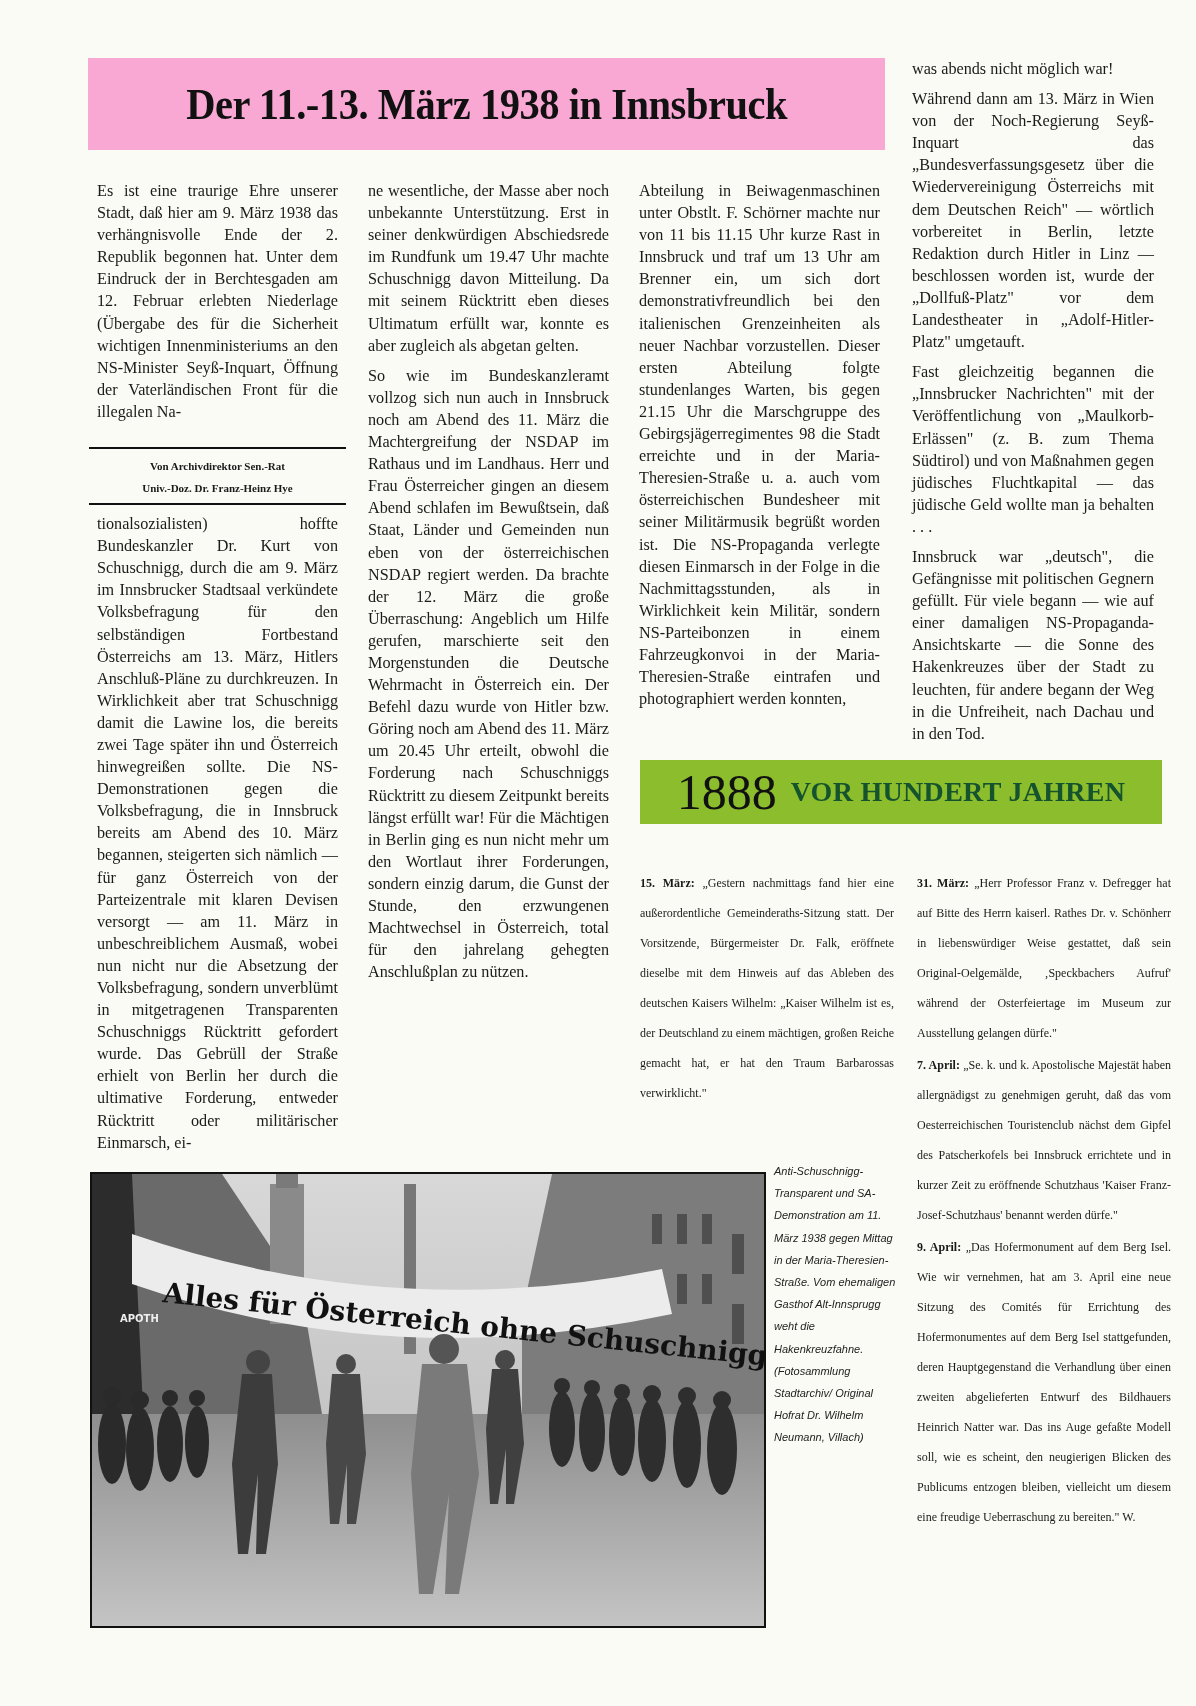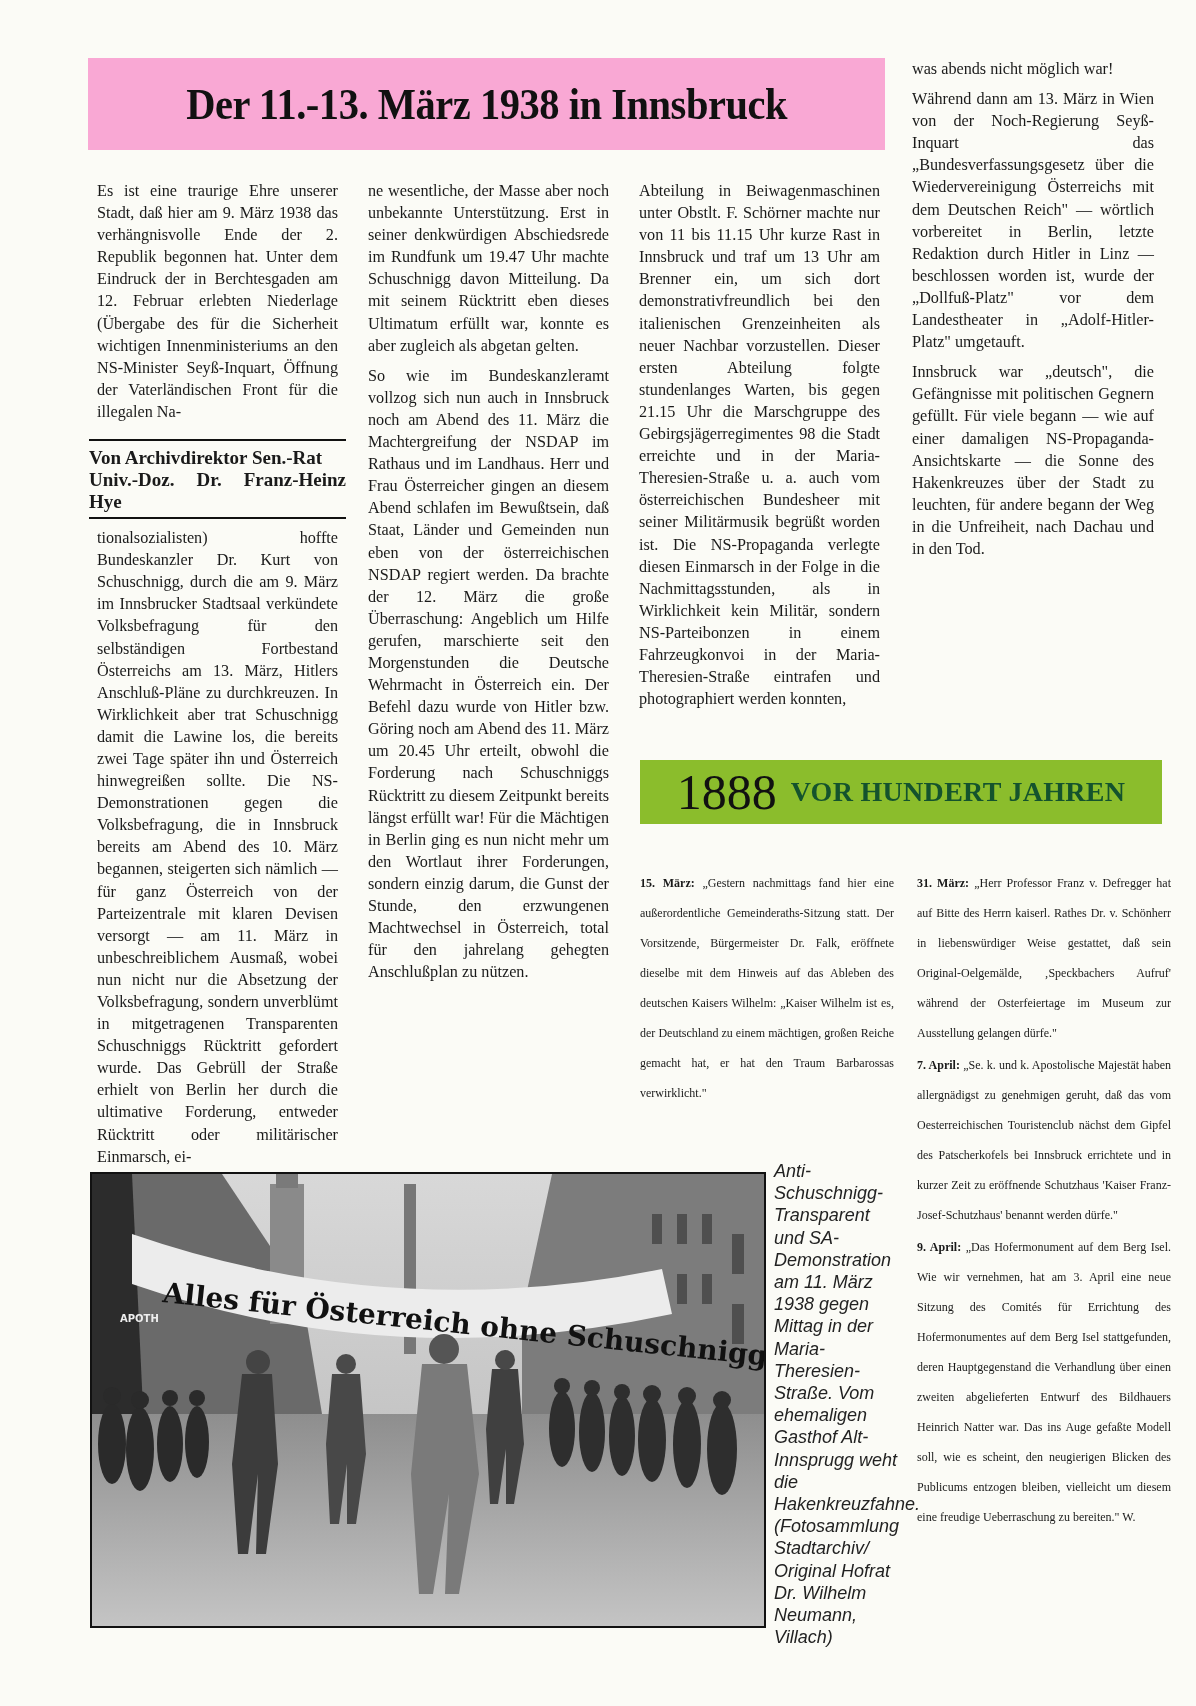--- a/index.html
+++ b/index.html
@@ -24,22 +24,22 @@
       position: absolute; font-size: 16.2px; line-height: 22.1px;
       text-align: justify; hyphens: none;
     }
     .col p { margin: 8px; }
     .col p + p { margin-top: 3px; }
     .col1 { left: 89px; top: 172px; width: 257px; }
     .col2 { left: 360px; top: 172px; width: 257px; }
     .col3 { left: 631px; top: 172px; width: 257px; }
     .col4 { left: 904px; top: 50px; width: 258px; }
     .byline {
-      margin: 16px 0 8px 0; border-top: 2px solid #111; border-bottom: 2px solid #111;
-      padding: 6px 0 4px 0; font-weight: bold; font-size: 19px; line-height: 22px;
+      margin: 24px 0 8px 0; border-top: 2px solid #111; border-bottom: 2px solid #111;
+      padding: 6px 0 4px 0; text-align: center; font-weight: bold; font-size: 11px; line-height: 22px;
     }
     .green-bar {
       position: absolute; left: 640px; top: 760px; width: 522px; height: 64px;
       background: #8bbd2c;
       display: flex; align-items: center; justify-content: center;
     }
     .green-bar .year { font-size: 50px; color: #111; margin-right: 14px; font-family: "Liberation Serif", serif; }
     .green-bar .sub { font-size: 28px; font-weight: bold; color: #14532d; font-family: "Liberation Serif", serif; letter-spacing: 0.3px; }
     .hist-col { position: absolute; font-size: 12px; line-height: 30px; text-align: justify; }
     .hist-col p { margin: 0; }
@@ -48,21 +48,21 @@
     .hist2 { left: 910px; top: 868px; width: 254px; margin-left: 7px; }
     .hist-col b { font-weight: bold; }
     .photo {
       position: absolute; left: 90px; top: 1172px; width: 672px; height: 452px;
       border: 2px solid #111; overflow: hidden; background: #8a8a8a;
     }
     .photo svg { display: block; }
     .caption {
       position: absolute; left: 774px; top: 1160px; width: 130px;
       font-family: "Liberation Sans", "DejaVu Sans", sans-serif;
-      font-style: italic; font-size: 18px; line-height: 22.2px; color: #222;
+      font-style: italic; font-size: 11px; line-height: 22.2px; color: #222;
     }
   </style>
 </head>
 <body>
 
 <div class="title-bar">
   <h1>Der 11.-13. März 1938 in Innsbruck</h1>
 </div>
 
 <div class="col col1">
@@ -79,20 +79,21 @@
   <p>So wie im Bundeskanzleramt vollzog sich nun auch in Innsbruck noch am Abend des 11. März die Machtergreifung der NSDAP im Rathaus und im Landhaus. Herr und Frau Österreicher gingen an diesem Abend schlafen im Bewußtsein, daß Staat, Länder und Gemeinden nun eben von der österreichischen NSDAP regiert werden. Da brachte der 12. März die große Überraschung: Angeblich um Hilfe gerufen, marschierte seit den Morgenstunden die Deutsche Wehrmacht in Österreich ein. Der Befehl dazu wurde von Hitler bzw. Göring noch am Abend des 11. März um 20.45 Uhr erteilt, obwohl die Forderung nach Schuschniggs Rücktritt zu diesem Zeitpunkt bereits längst erfüllt war! Für die Mächtigen in Berlin ging es nun nicht mehr um den Wortlaut ihrer Forderungen, sondern einzig darum, die Gunst der Stunde, den erzwungenen Machtwechsel in Österreich, total für den jahrelang gehegten Anschlußplan zu nützen.</p>
 </div>
 
 <div class="col col3">
   <p>Abteilung in Beiwagenmaschinen unter Obstlt. F. Schörner machte nur von 11 bis 11.15 Uhr kurze Rast in Innsbruck und traf um 13 Uhr am Brenner ein, um sich dort demonstrativfreundlich bei den italienischen Grenzeinheiten als neuer Nachbar vorzustellen. Dieser ersten Abteilung folgte stundenlanges Warten, bis gegen 21.15 Uhr die Marschgruppe des Gebirgsjägerregimentes 98 die Stadt erreichte und in der Maria-Theresien-Straße u. a. auch vom österreichischen Bundesheer mit seiner Militärmusik begrüßt worden ist. Die NS-Propaganda verlegte diesen Einmarsch in der Folge in die Nachmittagsstunden, als in Wirklichkeit kein Militär, sondern NS-Parteibonzen in einem Fahrzeugkonvoi in der Maria-Theresien-Straße eintrafen und photographiert werden konnten,</p>
 </div>
 
 <div class="col col4">
   <p>was abends nicht möglich war!</p>
   <p>Während dann am 13. März in Wien von der Noch-Regierung Seyß-Inquart das „Bundesverfassungsgesetz über die Wiedervereinigung Österreichs mit dem Deutschen Reich" — wörtlich vorbereitet in Berlin, letzte Redaktion durch Hitler in Linz — beschlossen worden ist, wurde der „Dollfuß-Platz" vor dem Landestheater in „Adolf-Hitler-Platz" umgetauft.</p>
+  <p>Fast gleichzeitig begannen die „Innsbrucker Nachrichten" mit der Veröffentlichung von „Maulkorb-Erlässen" (z. B. zum Thema Südtirol) und von Maßnahmen gegen jüdisches Fluchtkapital — das jüdische Geld wollte man ja behalten . . .</p>
   <p>Innsbruck war „deutsch", die Gefängnisse mit politischen Gegnern gefüllt. Für viele begann — wie auf einer damaligen NS-Propaganda-Ansichtskarte — die Sonne des Hakenkreuzes über der Stadt zu leuchten, für andere begann der Weg in die Unfreiheit, nach Dachau und in den Tod.</p>
 </div>
 
 <div class="green-bar">
   <span class="year">1888</span>
   <span class="sub">VOR HUNDERT JAHREN</span>
 </div>
 
 <div class="hist-col hist1">
   <p><b>15. März:</b><span> „Gestern nachmittags fand hier eine außerordentliche Gemeinderaths-Sitzung statt. Der Vorsitzende, Bürgermeister Dr. Falk, eröffnete dieselbe mit dem Hinweis auf das Ableben des deutschen Kaisers Wilhelm: „Kaiser Wilhelm ist es, der Deutschland zu einem mächtigen, großen Reiche gemacht hat, er hat den Traum Barbarossas verwirklicht."</span></p>

